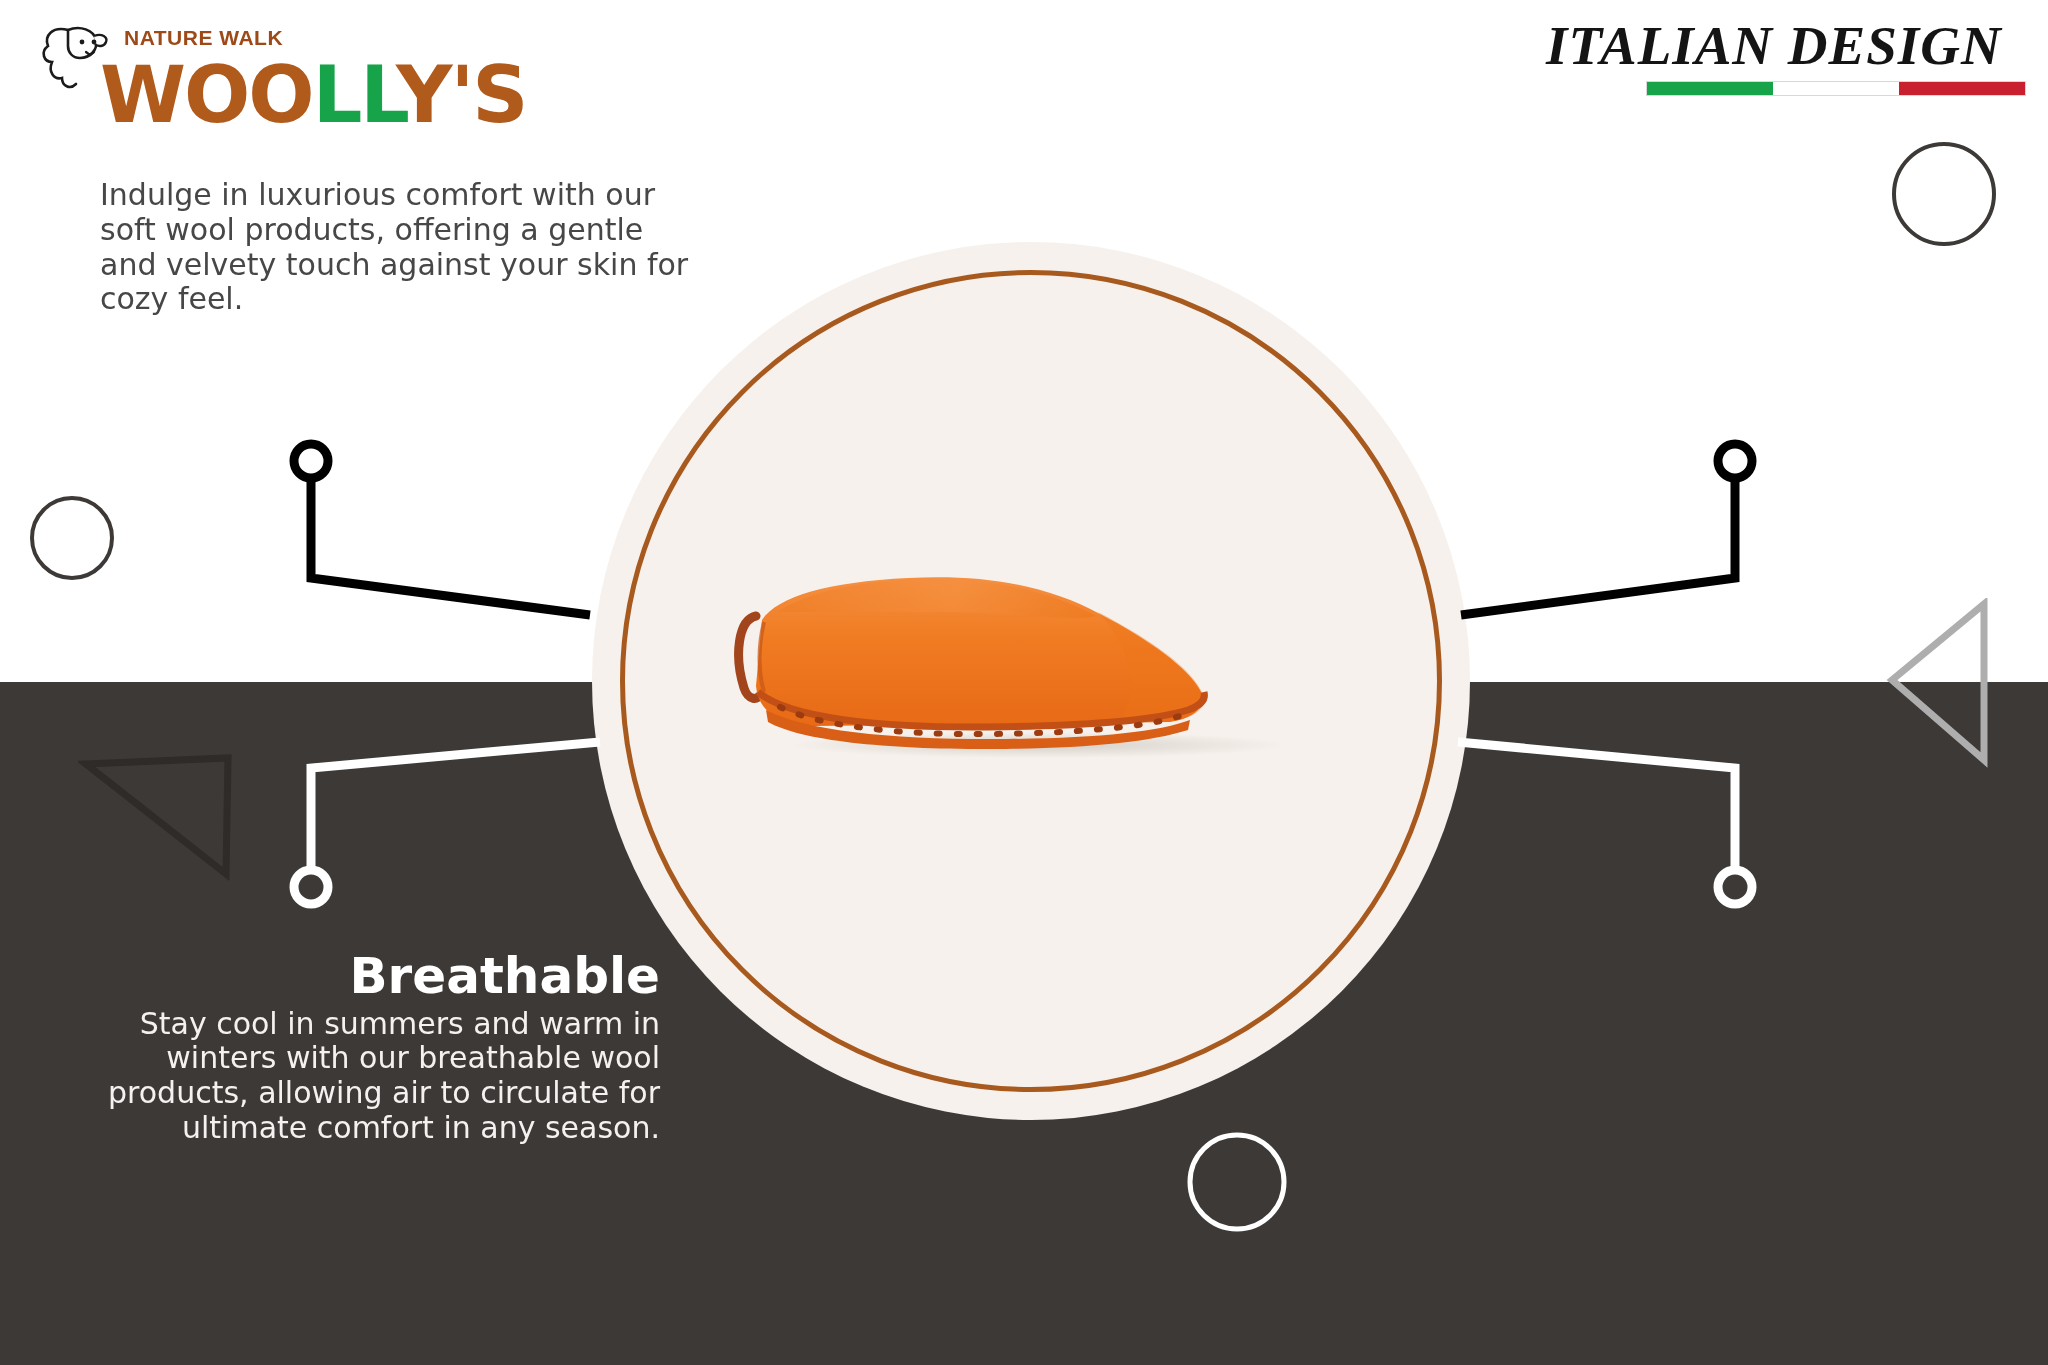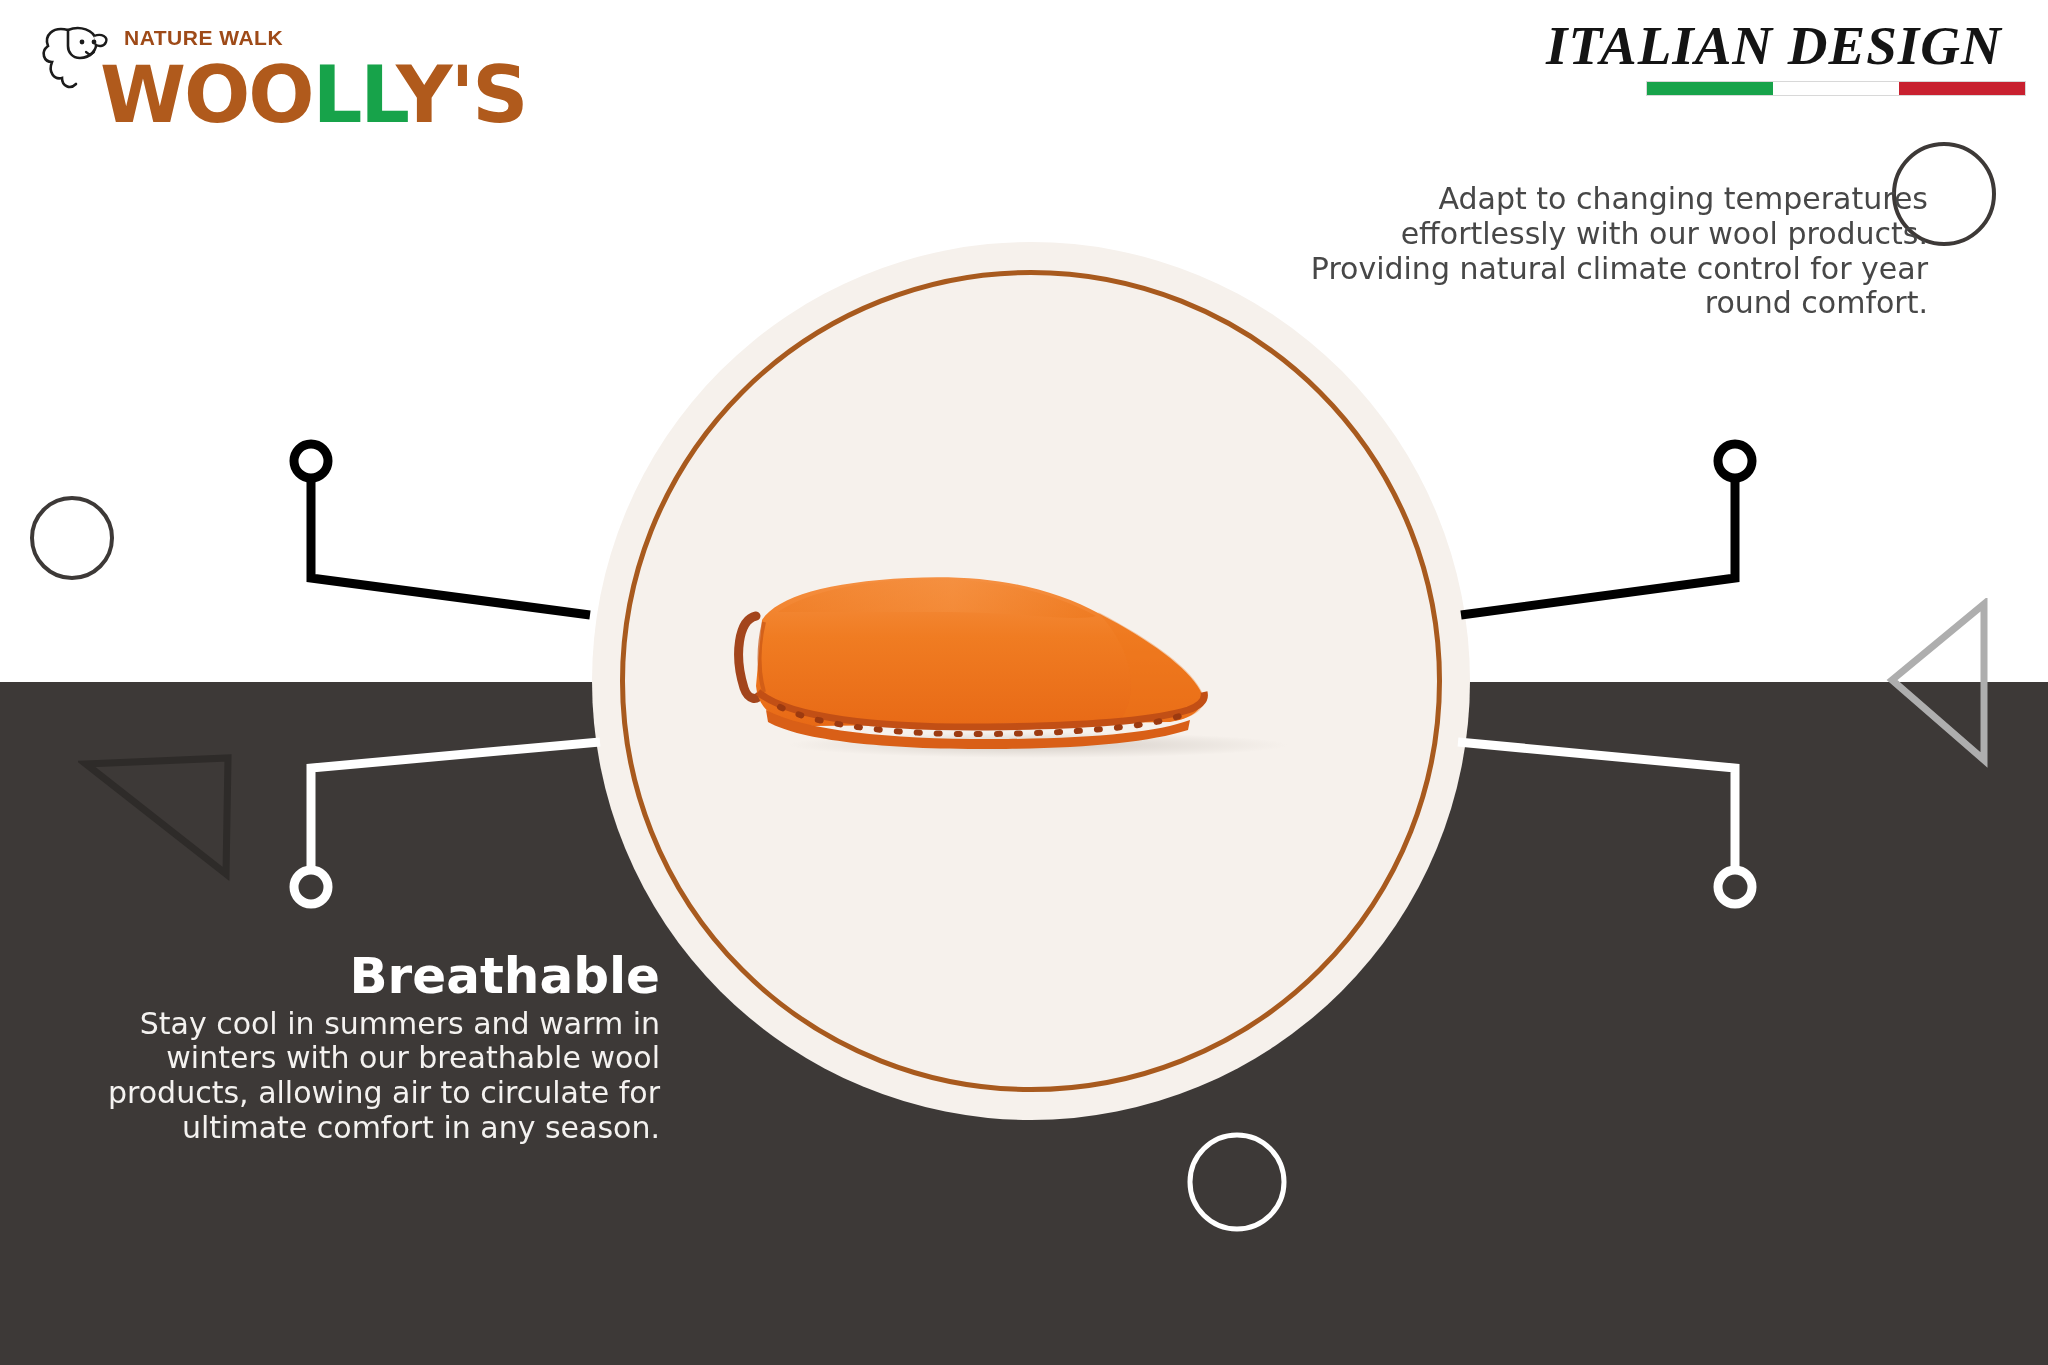--- a/index.html
+++ b/index.html
@@ -224,24 +224,24 @@
     <circle cx="311" cy="887" r="17" fill="#3D3937" stroke="#FFFFFF" stroke-width="9"></circle>
   </g>
 
   <g>
     <path d="M1735 878 L1735 768 L1458 742" fill="none" stroke="#FFFFFF" stroke-width="9"></path>
     <circle cx="1735" cy="887" r="17" fill="#3D3937" stroke="#FFFFFF" stroke-width="9"></circle>
   </g>
 </svg>
 
 <div id="f1">
+  <div class="feature-body light-body">Indulge in luxurious comfort with our soft wool products, offering a gentle and velvety touch against your skin for cozy feel.</div>
 </div>
 
 <div id="f2">
-  <div class="feature-body light-body">Adapt to changing temperatures effortlessly with our wool products. Providing natural climate control for year round comfort.</div>
 </div>
 
 <div id="f3">
   <div class="feature-title dark-title">Breathable</div>
   <div class="feature-body dark-body">Stay cool in summers and warm in winters with our breathable wool products, allowing air to circulate for ultimate comfort in any season.</div>
 </div>
 
 <div id="f4">
 </div>
 

